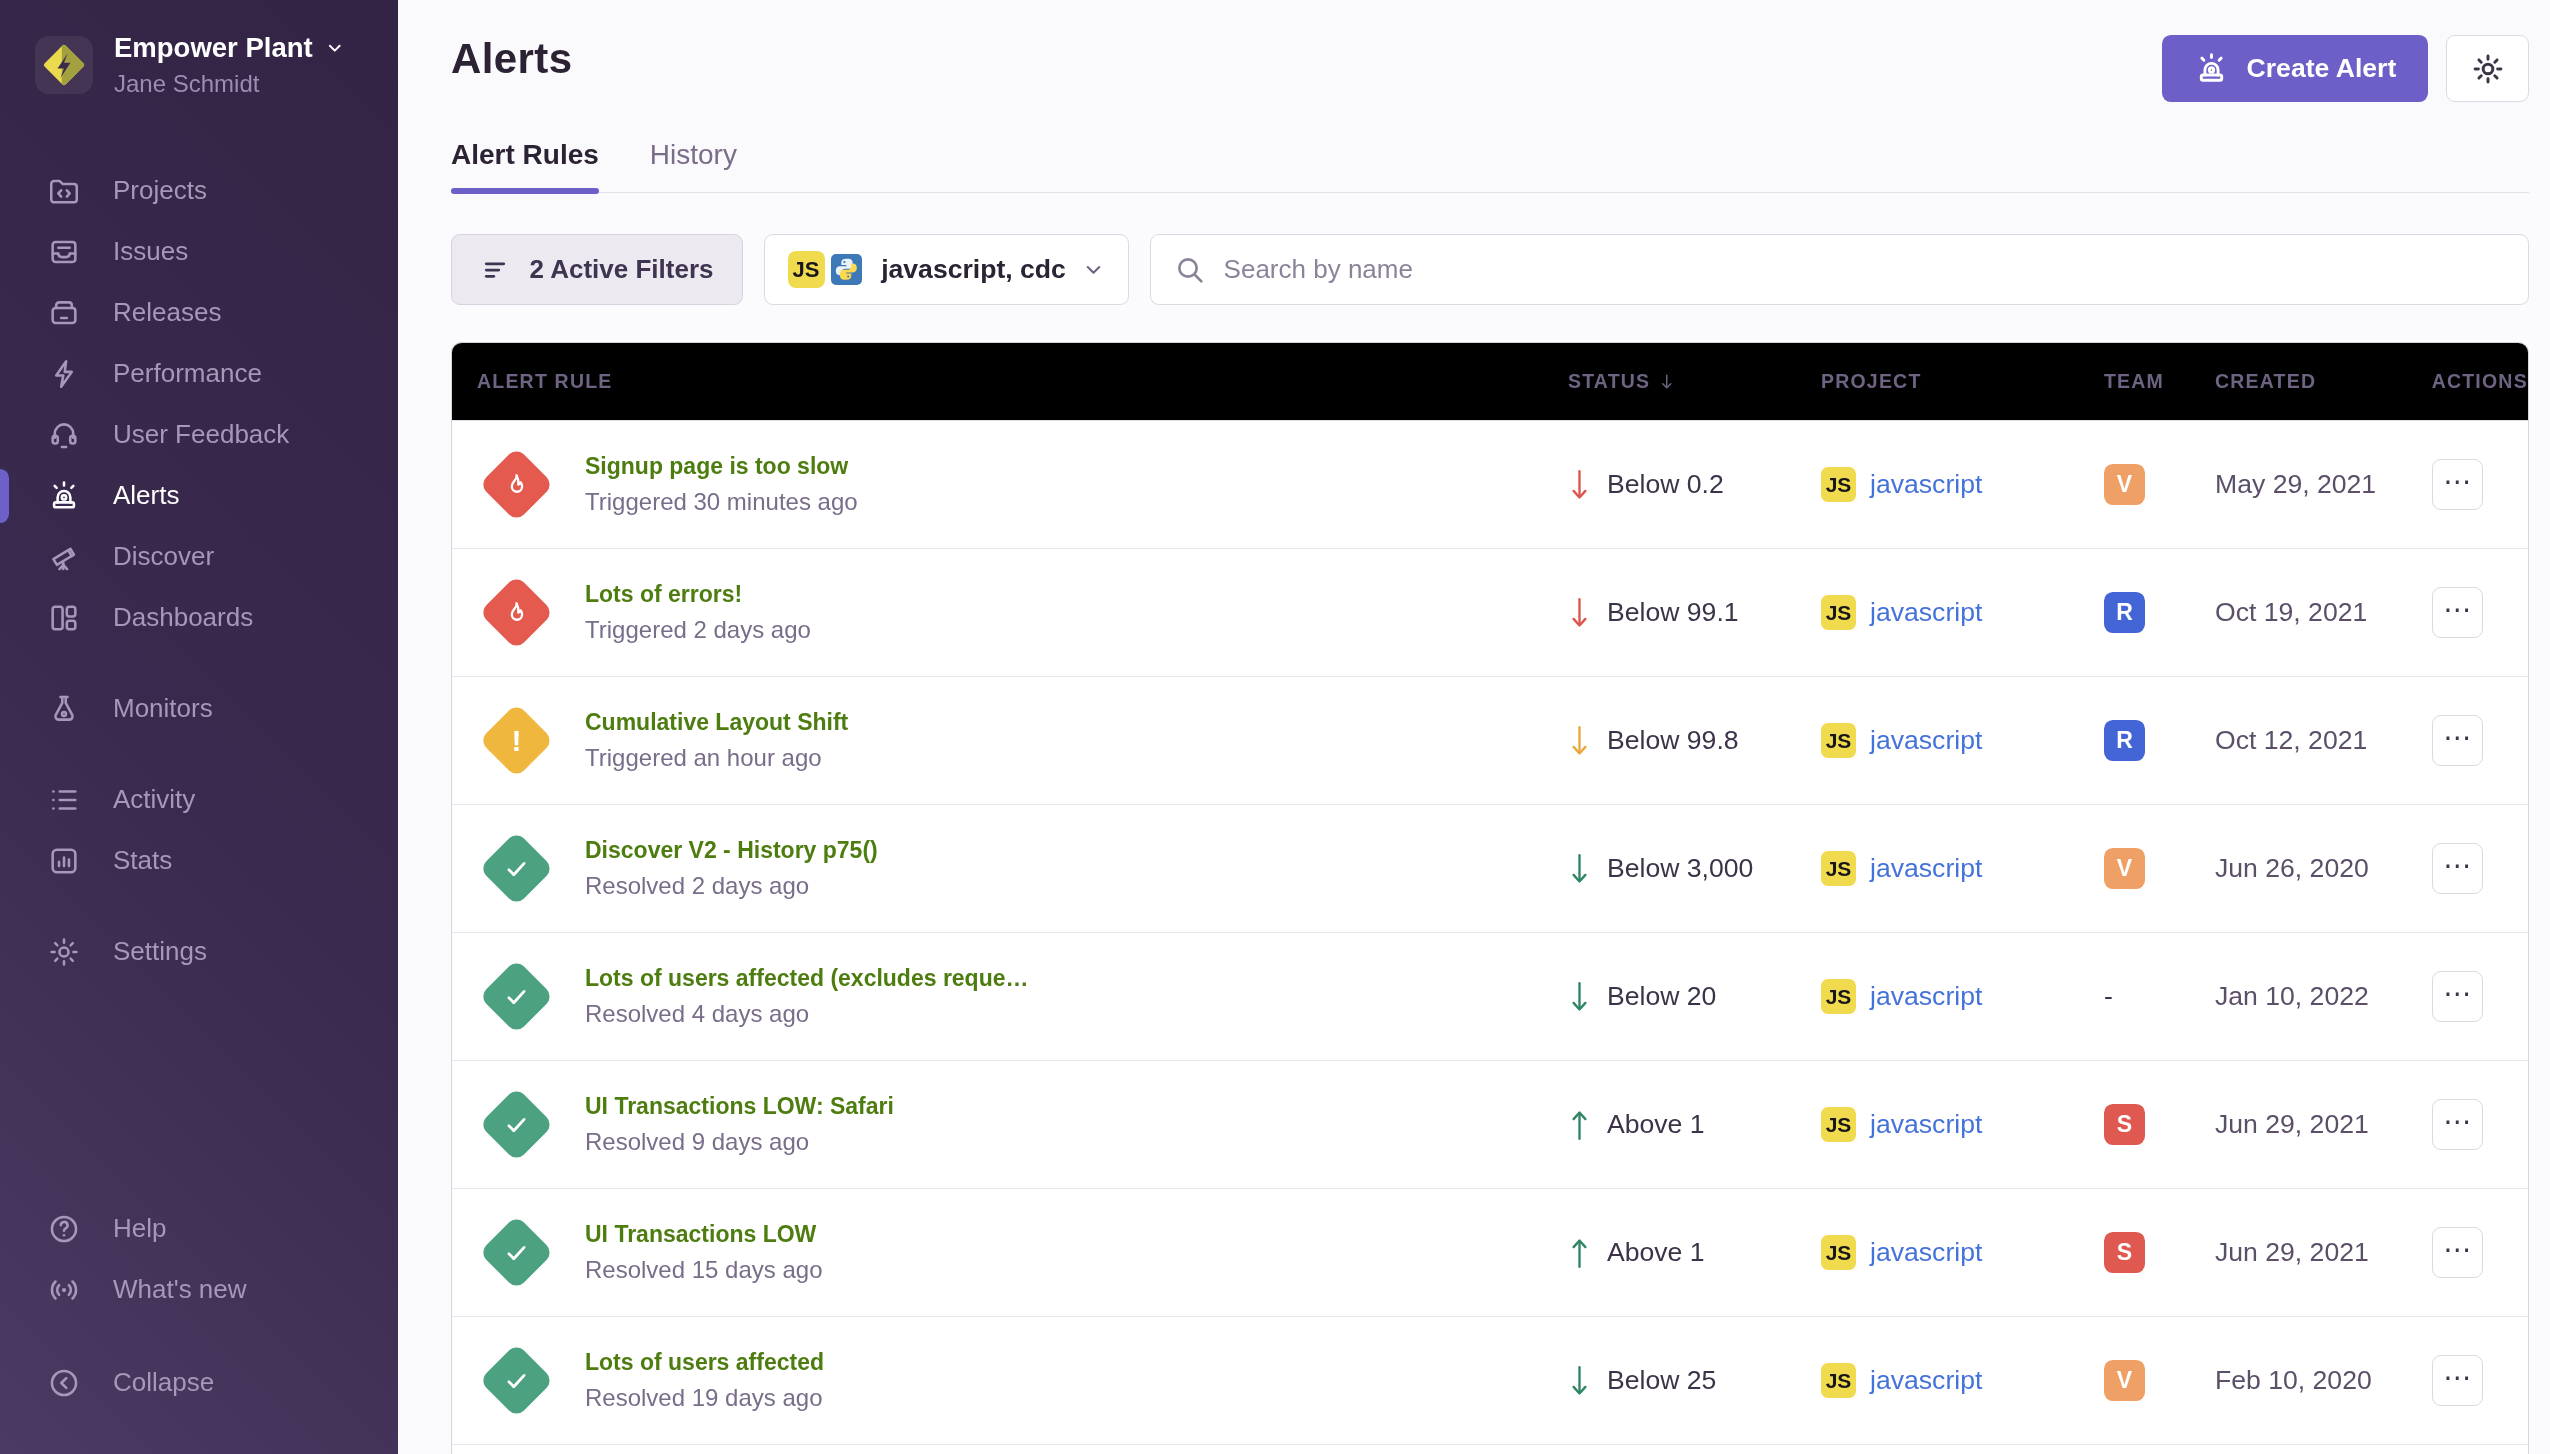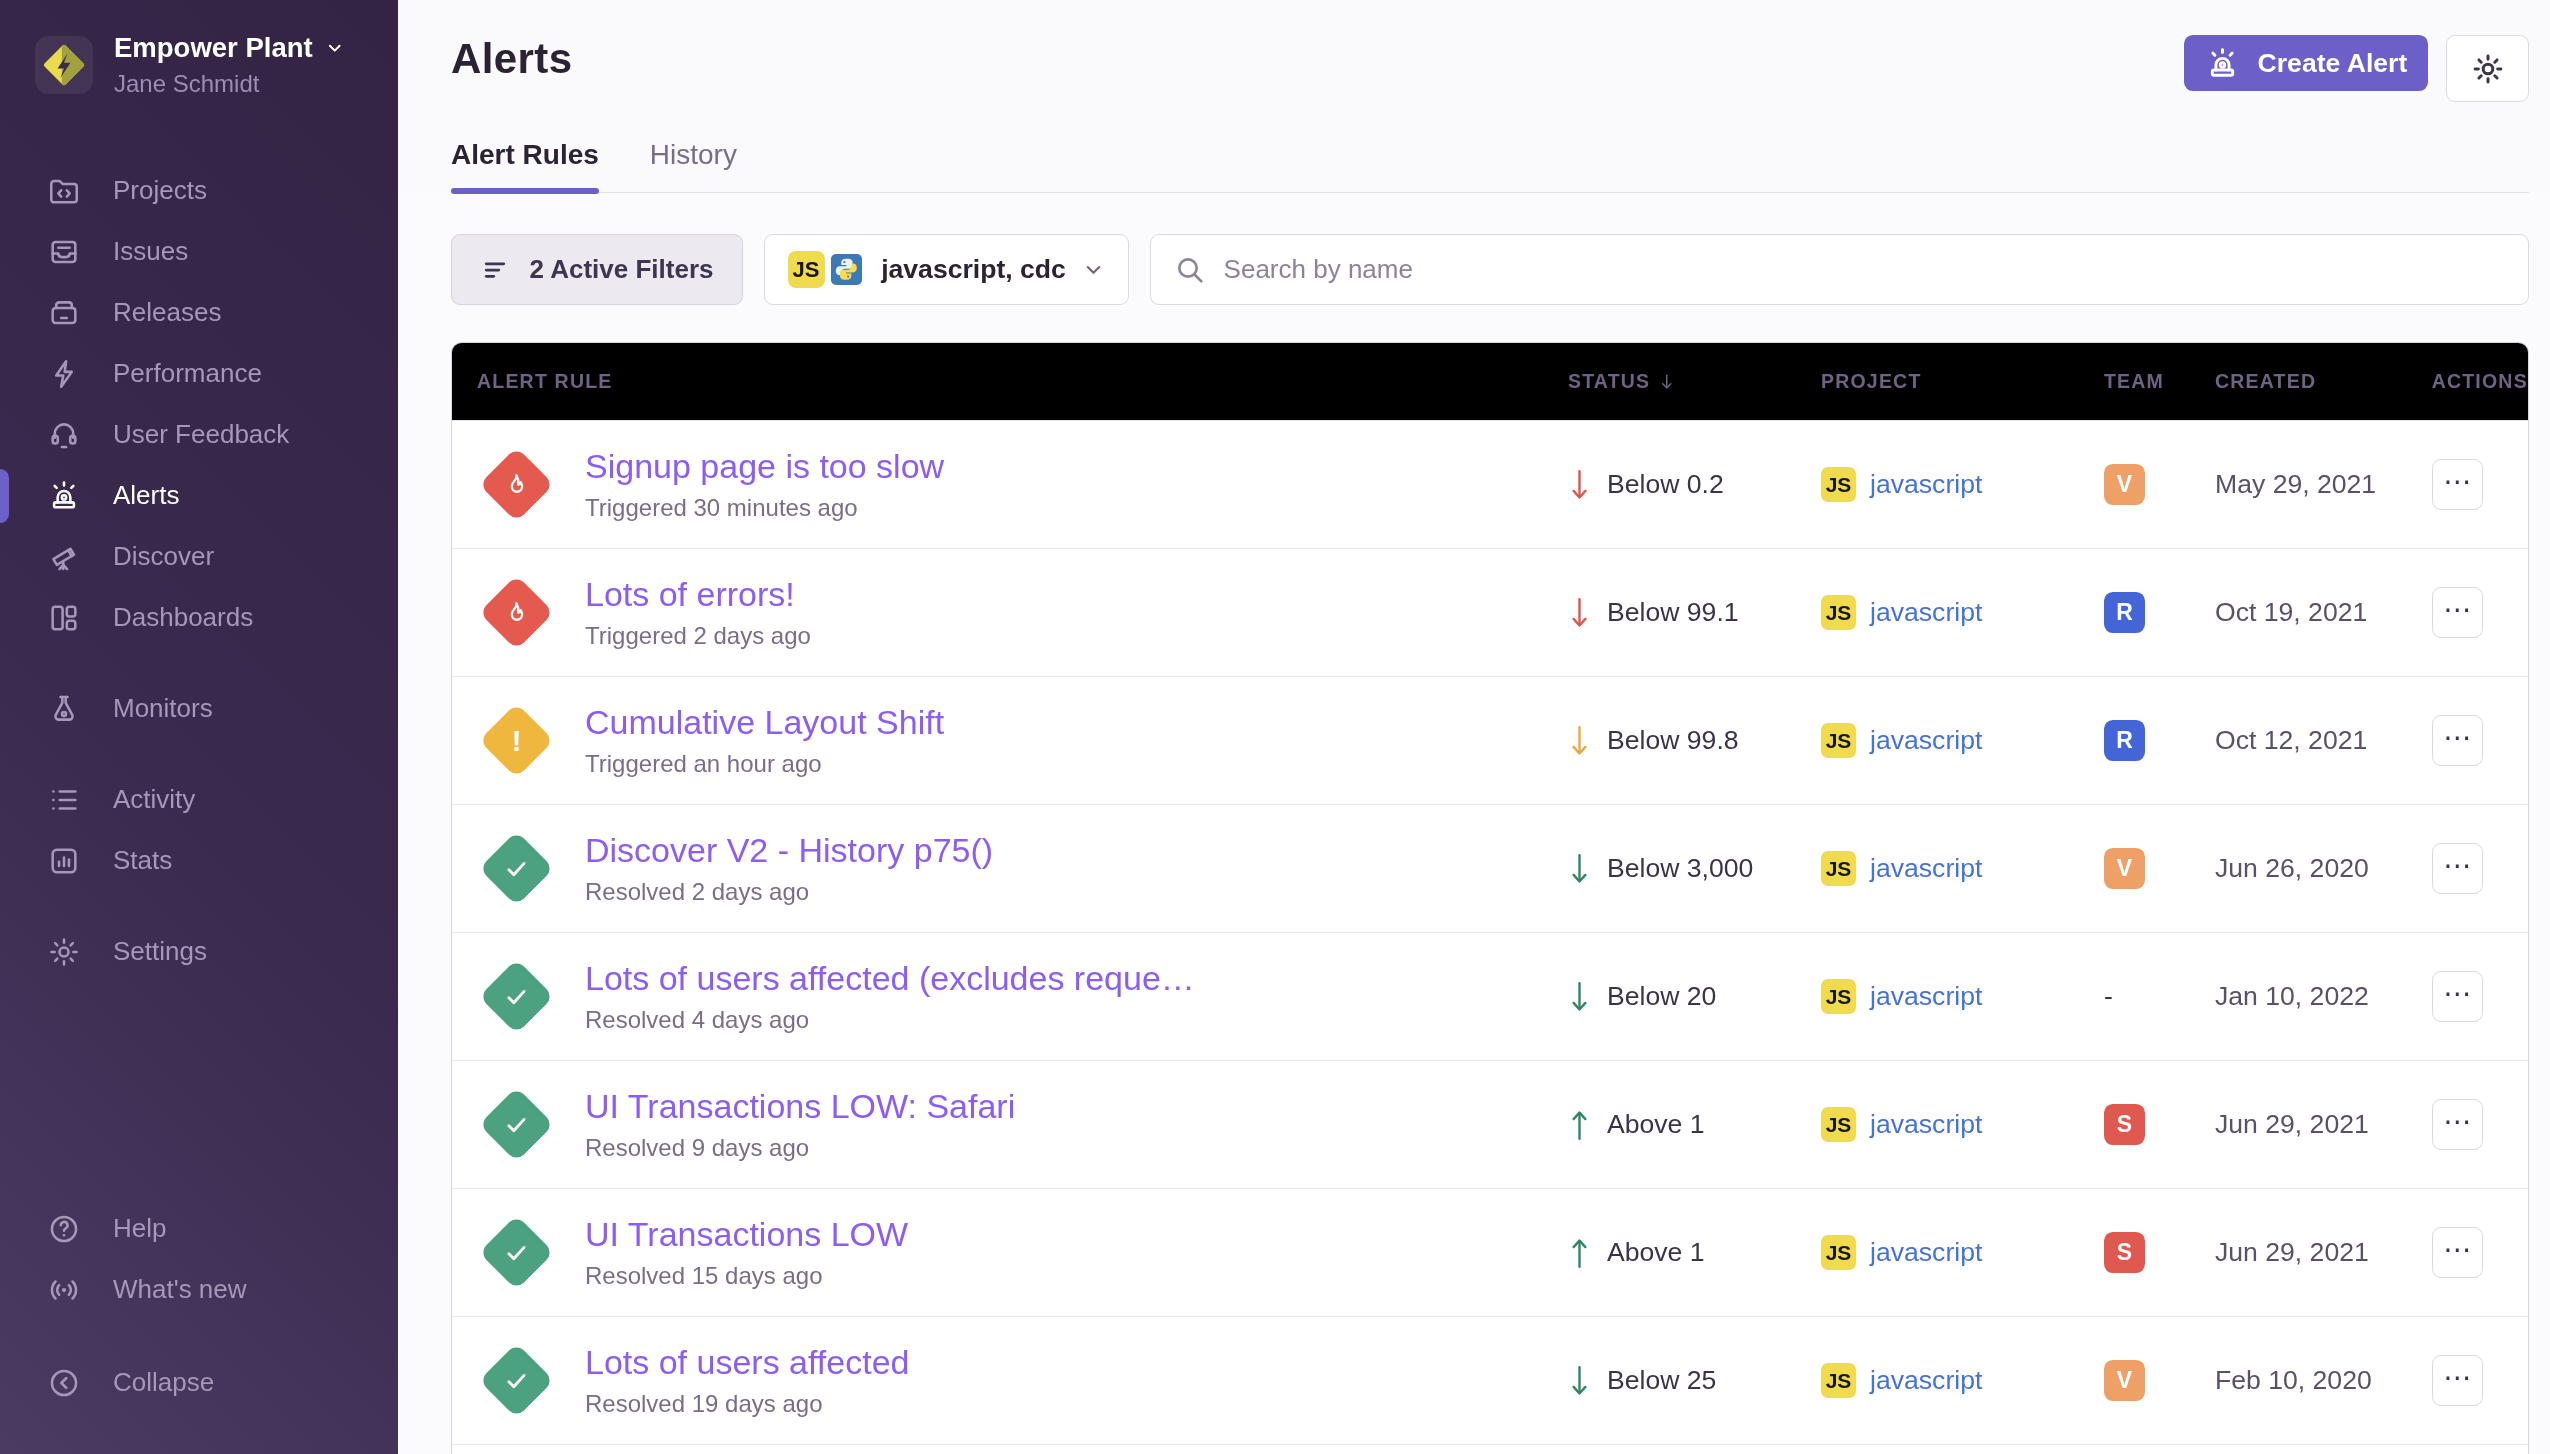--- a/index.html
+++ b/index.html
@@ -32,21 +32,21 @@
   .sidebar-spacer { flex:1; }
   .nav-footer { display:flex; flex-direction:column; }
   .nav-footer .gap-before { margin-top:32px; }
 
   
   .main { flex:1; min-width:0; display:flex; flex-direction:column; background:#FBFAFC; }
   .page-header { padding:35px 21px 0 53px; background:#FAF9FB; }
   .header-row { display:flex; justify-content:space-between; align-items:flex-start; }
   h1.page-title { font-size:42px; font-weight:700; color:#2B2233; letter-spacing:0.4px; }
   .header-actions { display:flex; gap:17.7px; }
-  .btn-create { height:56px; padding:0 21px; border:none; border-radius:8.9px; background:#6C5FC7; color:#fff;
+  .btn-create { height:67px; padding:0 32px; border:none; border-radius:8.9px; background:#6C5FC7; color:#fff;
                 font-size:26.6px; font-weight:600; font-family:inherit; display:flex; align-items:center; gap:17.7px; cursor:pointer; }
   .btn-create svg { width:35px; height:35px; }
   .btn-gear { width:83px; height:67px; border-radius:8.9px; background:#fff; border:1.8px solid #DDD8E2;
               display:flex; align-items:center; justify-content:center; cursor:pointer; color:#3E3447; }
   .btn-gear svg { width:34px; height:34px; }
 
   .tabs-row { margin-top:37px; display:flex; gap:51px; border-bottom:1.8px solid #E4E0E8; }
   .tab { position:relative; font-size:28px; color:#796D89; padding-bottom:21px; cursor:pointer; }
   .tab.active { color:#2B2233; font-weight:600; }
   .tab.active::after { content:""; position:absolute; left:0; right:0; bottom:-1.8px; height:6.2px;
@@ -88,21 +88,21 @@
 
   .trow { height:128px; border-bottom:1.8px solid #EAE6EE; background:#fff; }
   .cell-rule { display:flex; align-items:center; gap:30px; min-width:0; }
   .diamond-wrap { width:78px; height:78px; flex:none; display:flex; align-items:center; justify-content:center; }
   .diamond { width:53px; height:53px; border-radius:10.6px; transform:rotate(45deg);
              display:flex; align-items:center; justify-content:center; }
   .diamond .glyph { transform:rotate(-45deg); color:#fff; display:flex; align-items:center; justify-content:center; }
   .glyph svg { width:28px; height:28px; }
   .glyph.warn { font-size:30px; font-weight:700; color:#fff; }
   .rule-text { display:flex; flex-direction:column; gap:8px; min-width:0; }
-  .rule-title { font-size:34px; color:#8b5cf6; cursor:pointer; white-space:nowrap; overflow:hidden; text-overflow:ellipsis; }
+  .rule-title { font-size:23px; color:#4d7c0f; cursor:pointer; white-space:nowrap; overflow:hidden; text-overflow:ellipsis;font-weight:bold; }
   .rule-sub { font-size:24px; color:#796D89; }
 
   .cell-status { display:flex; align-items:center; gap:16px; font-size:26.6px; color:#3D3348; }
   .status-arrow { display:flex; }
   .status-arrow svg { width:23px; height:34px; }
   .status-arrow.up { transform:rotate(180deg); }
 
   .cell-project { display:flex; align-items:center; gap:14px; font-size:26.6px; }
   .cell-project .badge-js { width:35px; height:35px; font-size:21px; border-radius:7px; }
   .project-link { color:#4472DB; cursor:pointer; }

